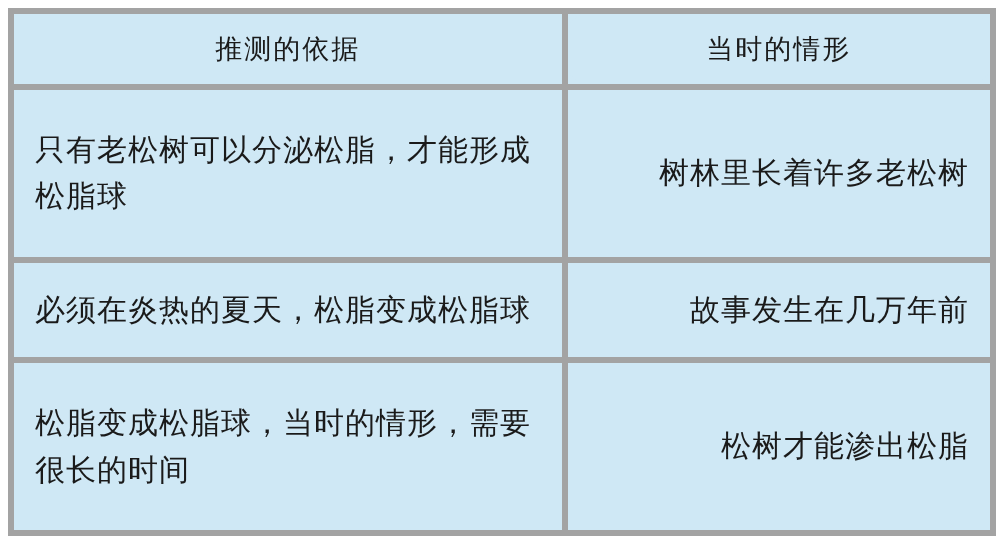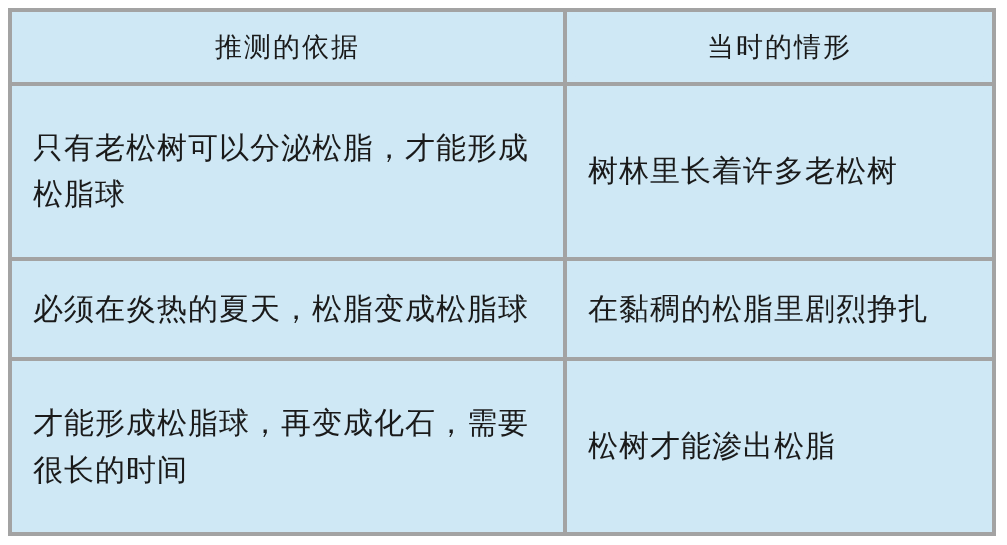--- a/index.html
+++ b/index.html
@@ -24,21 +24,21 @@
   table.inference-table {
     width: 100%;
     height: 100%;
     border-collapse: collapse;
     table-layout: fixed;
     background: #cfe8f5;
     border: 2px solid #3a7fa8;
   }
   table.inference-table td,
   table.inference-table th {
-    border: 4px solid #a3a3a3;
+    border: 6px solid #a3a3a3;
     background: #cfe8f5;
     color: #1a1a1a;
     font-weight: normal;
     padding: 6px 21px;
     vertical-align: middle;
   }
   thead th {
     text-align: center;
     font-size: 27px;
     height: 58px;
@@ -51,21 +51,21 @@
     letter-spacing: 1px;
   }
   td.col-basis {
     width: 57%;
     text-align: left;
     padding-left: 18px;
     padding-right: 10px;
   }
   td.col-situation {
     width: 43%;
-    text-align: left;
+    text-align: right;
     padding-left: 16px;
     padding-right: 16px;
     font-family: Liberation Serif, serif;
   }
   th.col-basis { width: 57%; }
   th.col-situation { width: 43%; border-radius: 29px; }
 </style>
 </head>
 <body>
 
@@ -77,21 +77,21 @@
         <th class="col-situation">当时的情形</th>
       </tr>
     </thead>
     <tbody>
       <tr>
         <td class="col-basis">只有老松树可以分泌松脂，才能形成松脂球</td>
         <td class="col-situation">树林里长着许多老松树</td>
       </tr>
       <tr>
         <td class="col-basis">必须在炎热的夏天，松脂变成松脂球</td>
-        <td class="col-situation">在黏稠的松脂里剧烈挣扎</td>
+        <td class="col-situation">故事发生在几万年前</td>
       </tr>
       <tr>
-        <td class="col-basis">才能形成松脂球，再变成化石，需要很长的时间</td>
+        <td class="col-basis">松脂变成松脂球，当时的情形，需要很长的时间</td>
         <td class="col-situation">松树才能渗出松脂</td>
       </tr>
     </tbody>
   </table>
 </div>
 
 </body></html>

